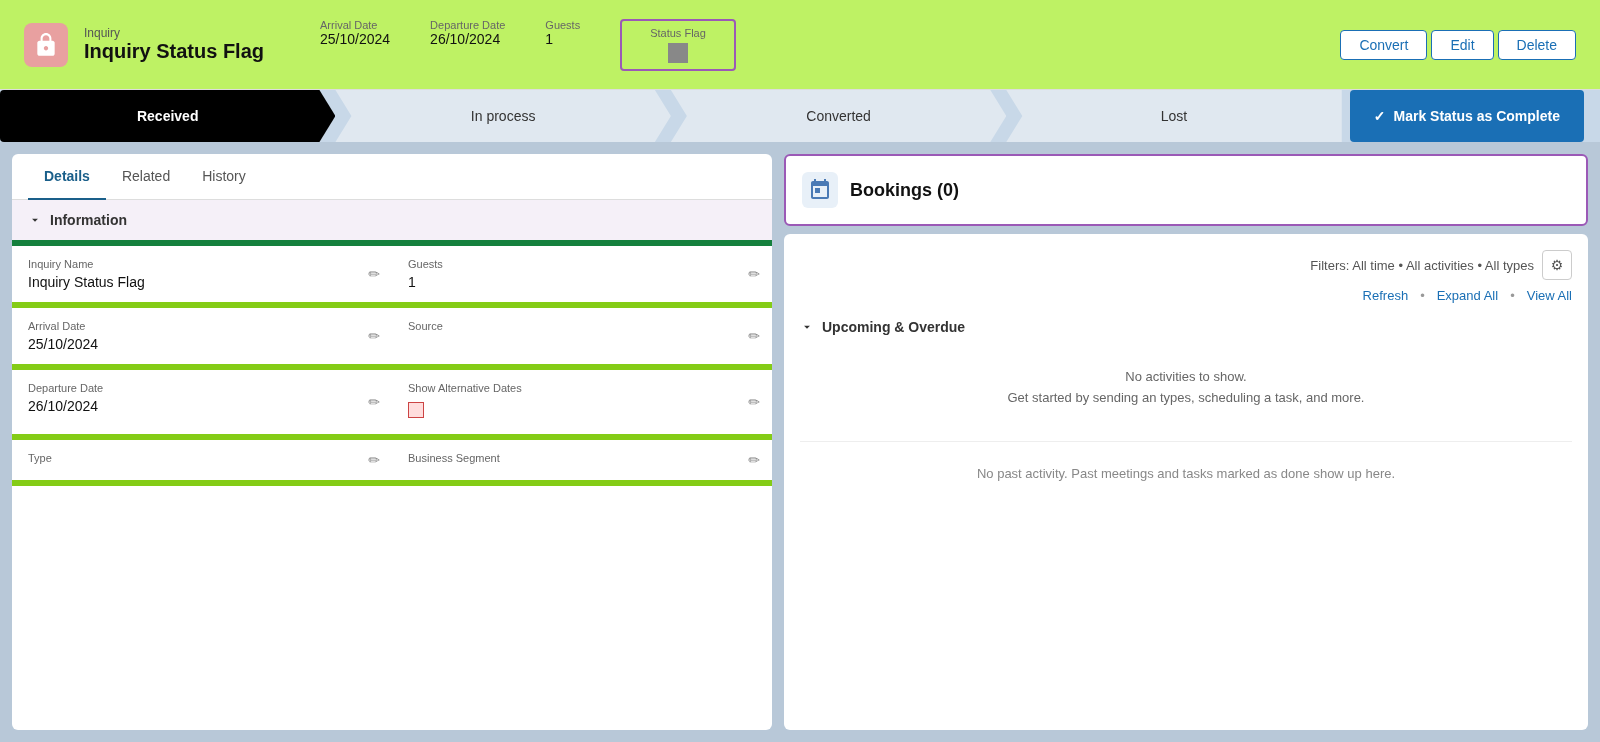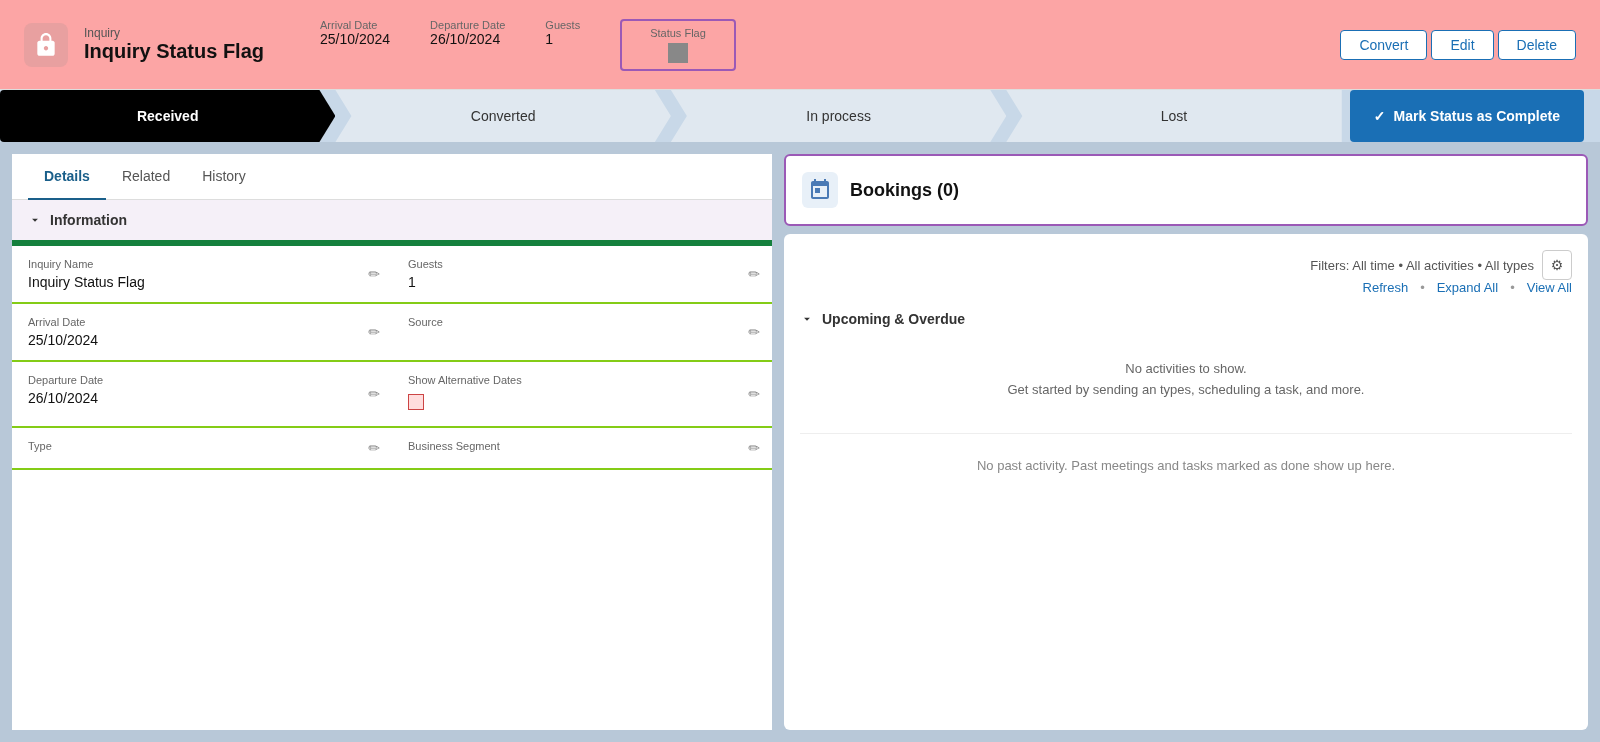--- a/index.html
+++ b/index.html
@@ -6,21 +6,21 @@
     body {
       font-family: -apple-system, BlinkMacSystemFont, 'Segoe UI', sans-serif;
       background: #b8c8d8;
       width: 1600px;
       min-height: 742px;
       overflow: hidden;
     }
 
     
     .top-header {
-      background: #fca5a5;
+      background: #bef264;
       border-bottom: 1px solid #ddd;
       padding: 12px 24px;
       display: flex;
       align-items: center;
       justify-content: space-between;
       min-height: 90px;
     }
     .top-header-left {
       display: flex;
       align-items: center;
@@ -155,21 +155,21 @@
       display: flex;
       gap: 12px;
       padding: 12px;
       height: calc(742px - 90px - 52px);
       background: #b8c8d8;
     }
 
     
     .left-panel {
       background: white;
-      border-radius: 0;
+      border-radius: 6px;
       flex: 0 0 760px;
       overflow-y: auto;
     }
     .tabs-bar {
       display: flex;
       border-bottom: 1px solid #ddd;
       padding: 0 16px;
     }
     .tab-item {
       padding: 14px 16px;
@@ -198,21 +198,21 @@
     }
     .section-header svg { width: 14px; height: 14px; }
 
     .form-grid {
       display: grid;
       grid-template-columns: 1fr 1fr;
       gap: 0;
     }
     .form-field {
       padding: 12px 16px;
-      border-bottom: 2px solid #84cc16;
+      border-bottom: 6px solid #84cc16;
       position: relative;
     }
     .form-field label {
       font-size: 11px;
       color: #666;
       display: block;
       margin-bottom: 4px;
     }
     .form-field .field-value {
       font-size: 14px;
@@ -272,20 +272,21 @@
       background: white;
       border-radius: 6px;
       flex: 1;
       padding: 16px;
     }
     .activity-filters {
       display: flex;
       justify-content: flex-end;
       align-items: center;
       gap: 8px;
+      margin-bottom: 8px;
     }
     .activity-filters .filter-text {
       font-size: 13px;
       color: #555;
     }
     .gear-btn {
       border: 1px solid #ccc;
       background: white;
       width: 30px;
       height: 30px;
@@ -377,22 +378,22 @@
   <div class="top-header-actions">
     <button class="btn-outline">Convert</button>
     <button class="btn-outline">Edit</button>
     <button class="btn-outline">Delete</button>
   </div>
 </div>
 
 <div class="status-bar">
   <div class="status-steps">
     <div class="status-step active-step">Received</div>
+    <div class="status-step">In process</div>
     <div class="status-step">Converted</div>
-    <div class="status-step">In process</div>
     <div class="status-step" style="clip-path: polygon(0 0, 100% 0, 100% 100%, 0 100%, 16px 50%);">Lost</div>
   </div>
   <button class="mark-complete-btn">
     <span>✓</span>
     <span>Mark Status as Complete</span>
   </button>
 </div>
 
 <div class="main-content">
 

